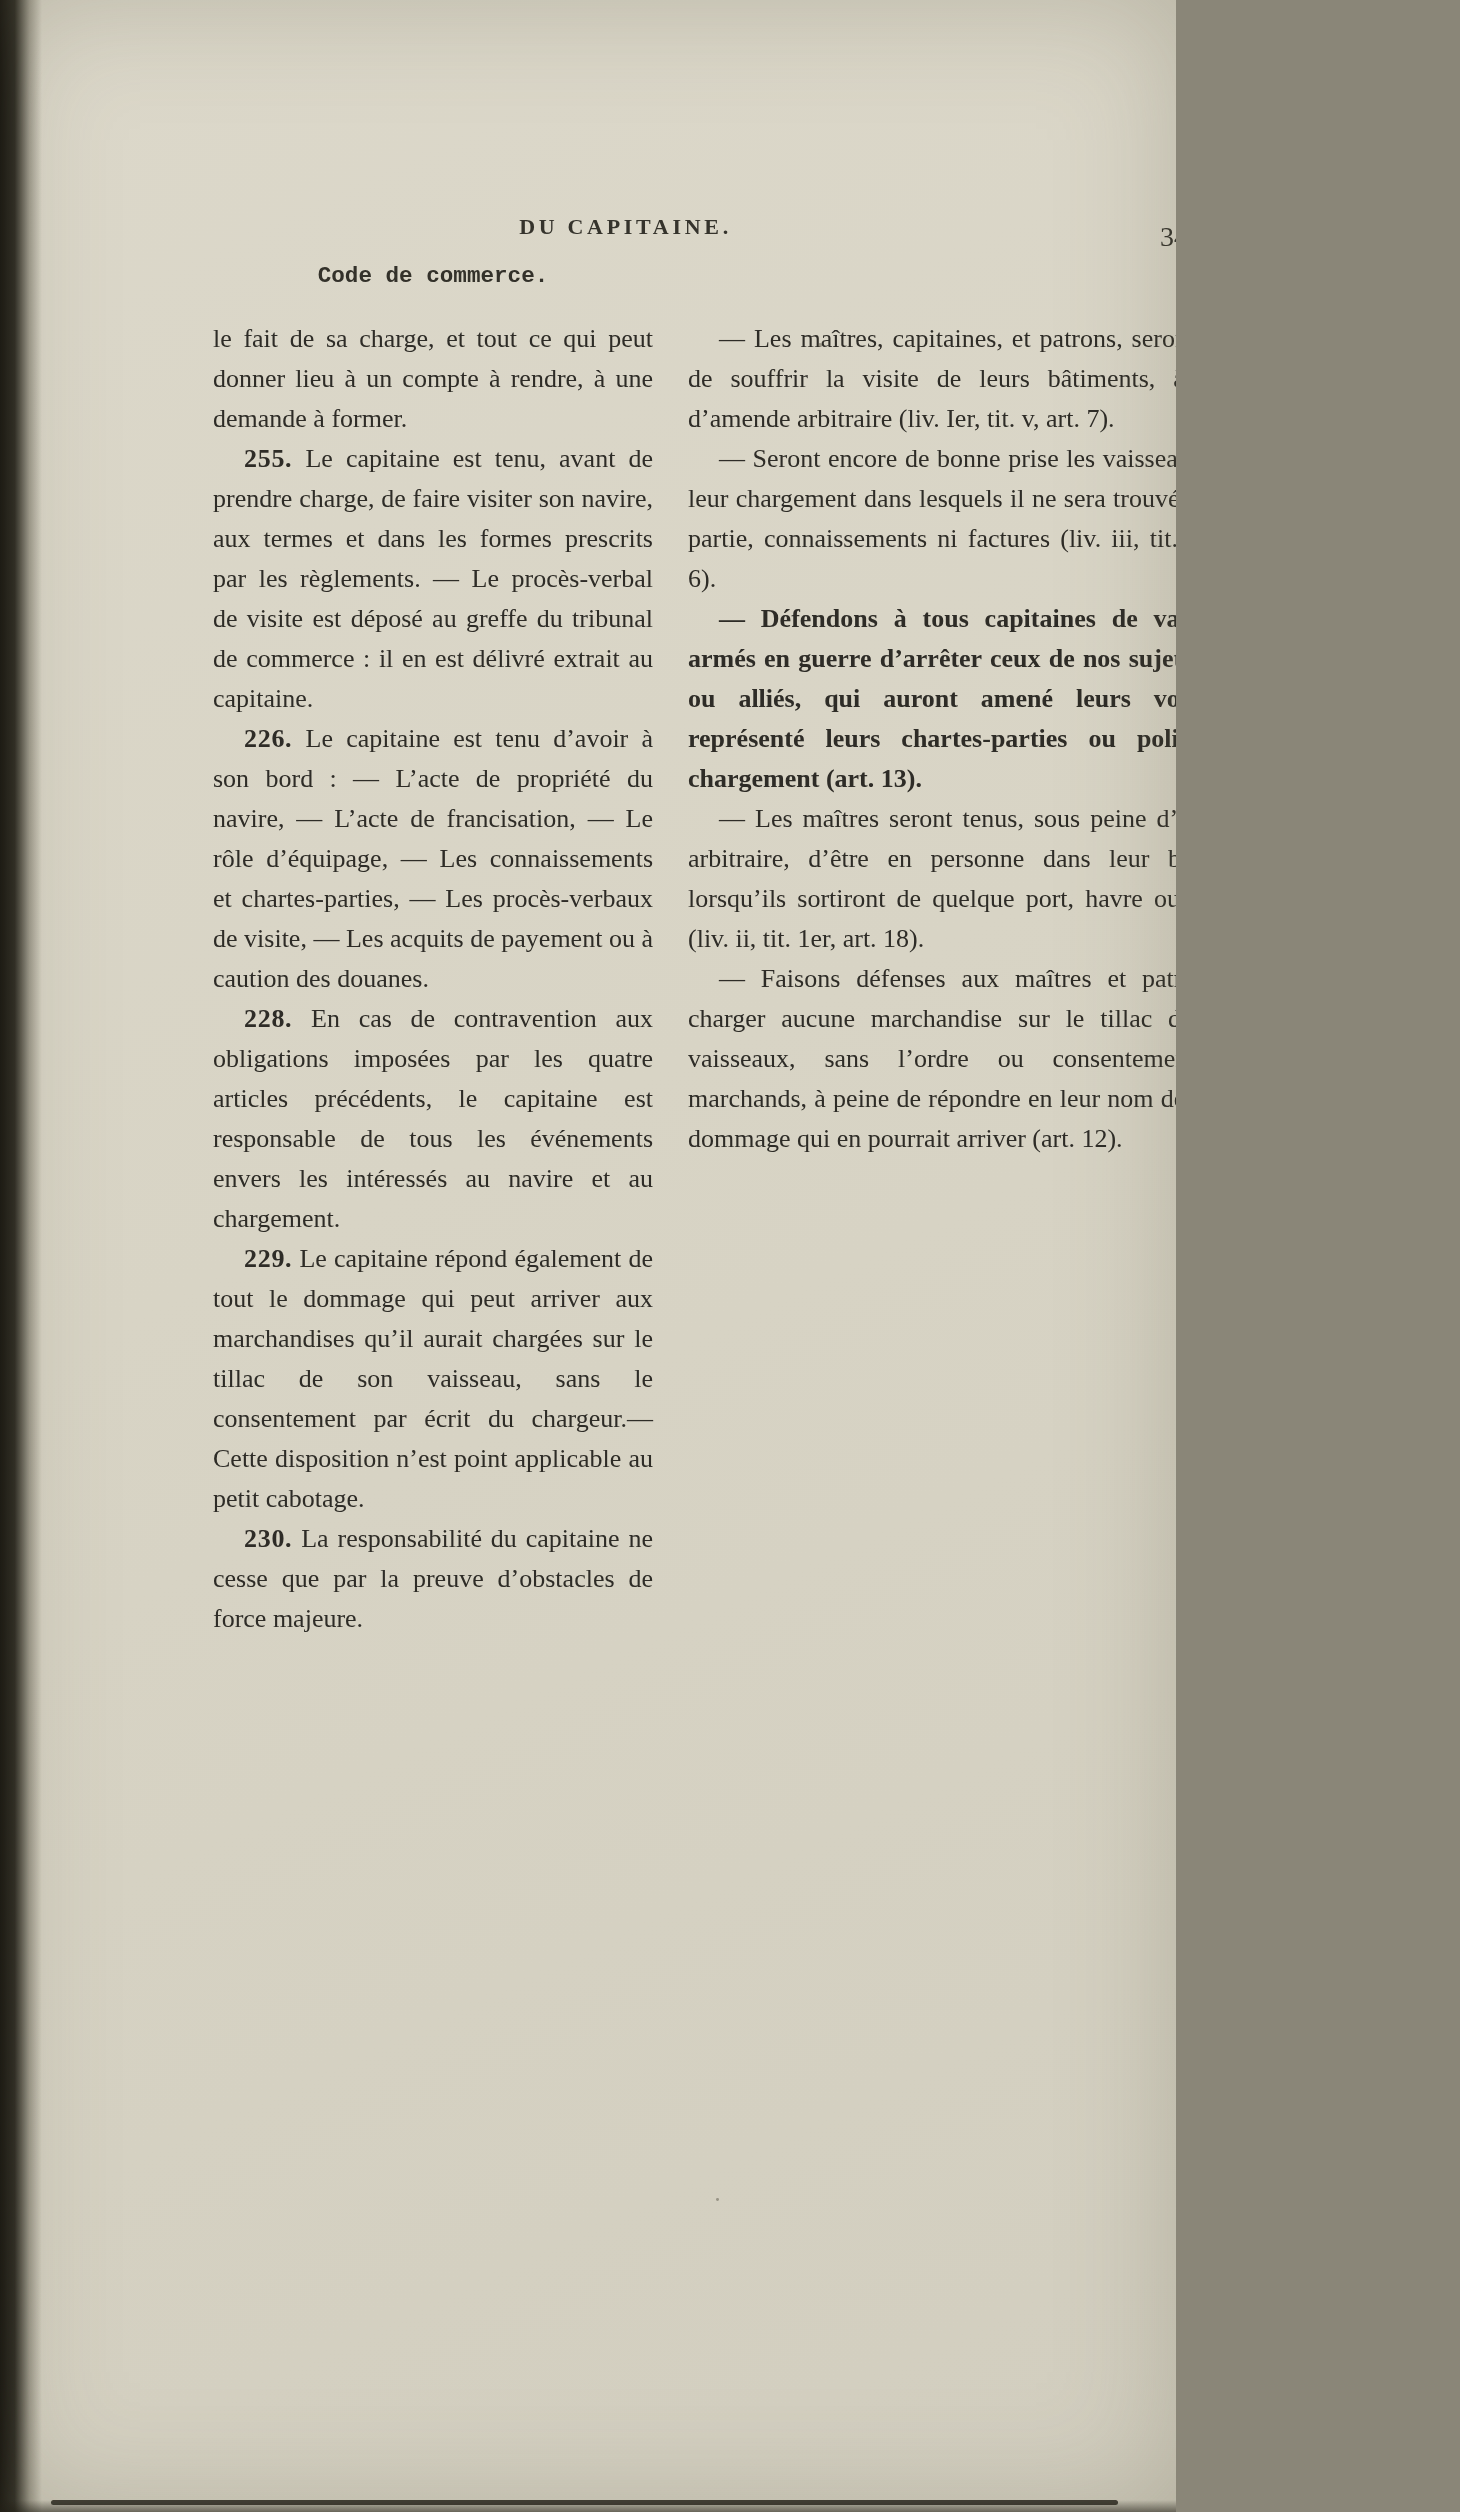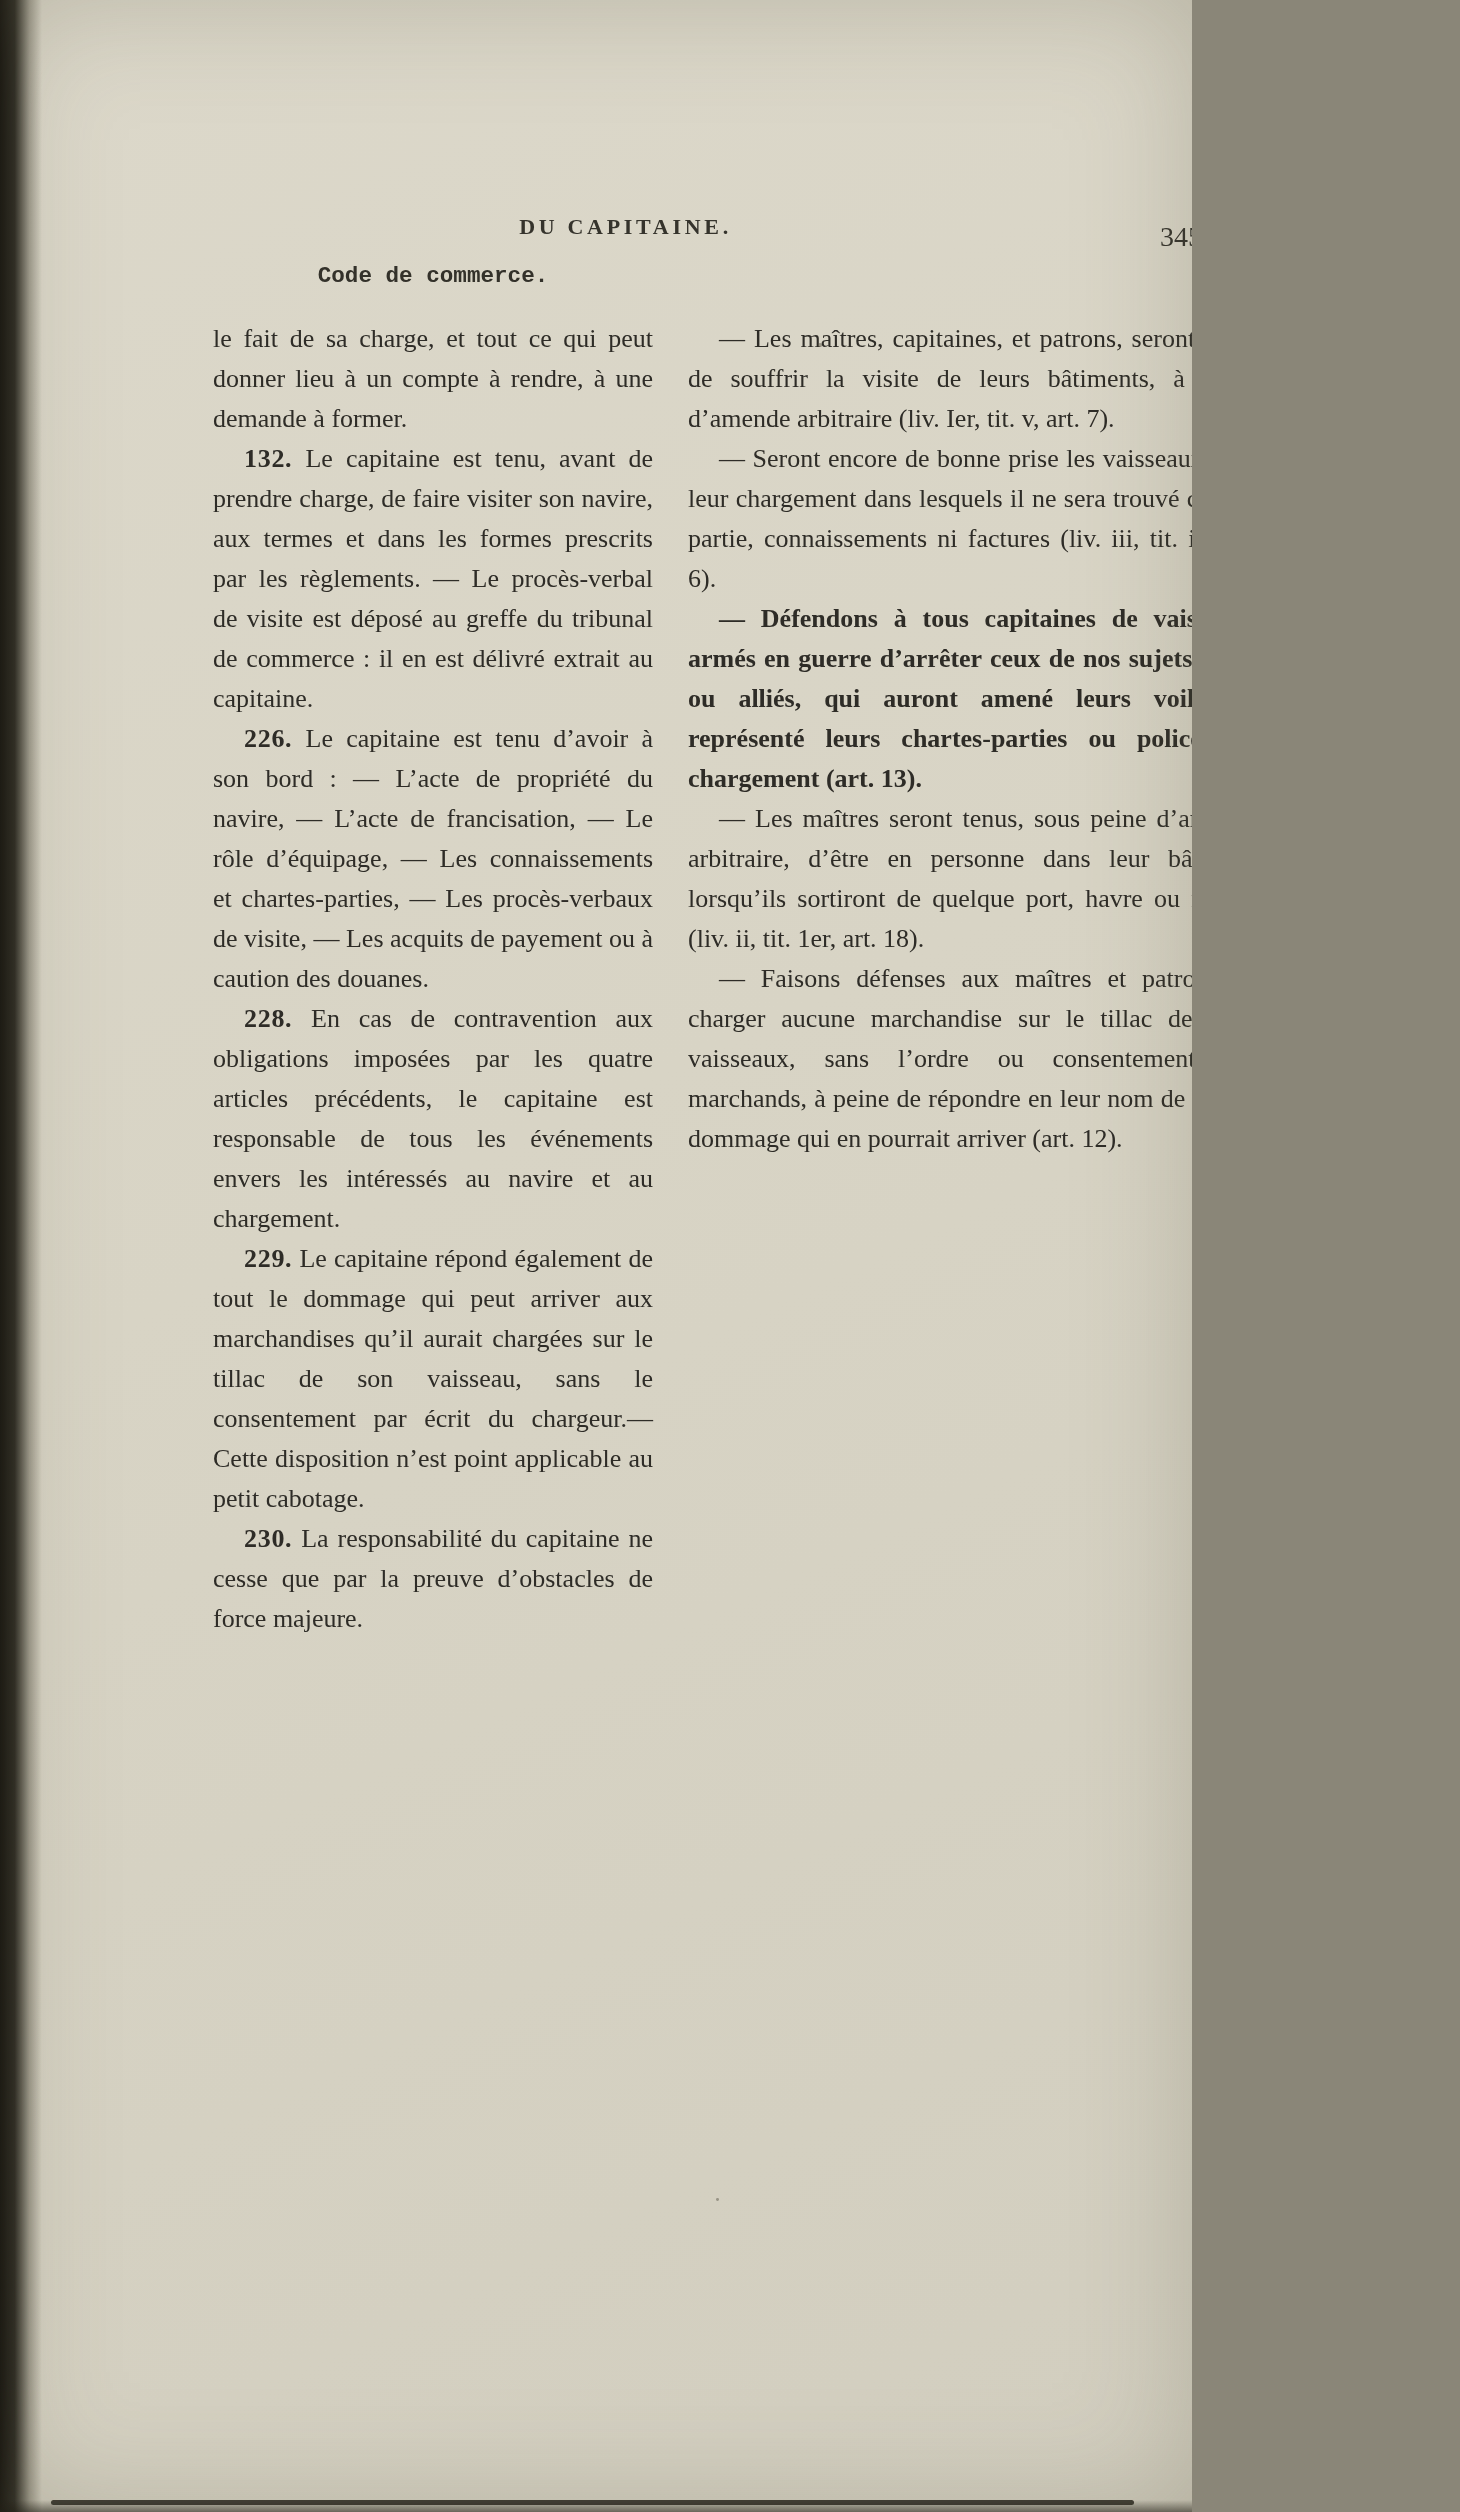--- a/index.html
+++ b/index.html
@@ -7,21 +7,20 @@
     background:#8a8678;
     font-family:"Liberation Serif","DejaVu Serif",serif;
   }
   .page{
     position:relative;
     width:1176px;
     height:2512px;
     background:linear-gradient(155deg,#dcd8ca 0%,#d8d4c5 45%,#d2cebf 100%);
     overflow:hidden;
     color:#2e2c27;
-    padding-left:16px;
   }
   .paper-vignette{
     position:absolute;inset:0;
     box-shadow:inset 0 0 117px rgba(95,88,70,0.28);
     pointer-events:none;
   }
   .gutter-shadow{
     position:absolute;left:0;top:0;bottom:0;width:42px;
     background:linear-gradient(90deg,#14120d 0%,#2c2a22 35%,rgba(90,86,72,0.45) 70%,rgba(90,86,72,0) 100%);
   }
@@ -96,21 +95,21 @@
 
     <div class="column-heads">
       <div class="col-head left">Code de commerce.</div>
     </div>
 
     <div class="columns">
 
       <div class="col left">
         <p><span>le fait de sa charge, et tout ce qui peut donner lieu à un compte à rendre, à une demande à former.</span></p>
 
-        <p class="indent mt-150"><b>132.</b> <span>Le capitaine est tenu, avant de prendre charge, de faire visiter son navire, aux termes et dans les formes prescrits par les règlements. — Le procès-verbal de visite est déposé au greffe du tribunal de commerce : il en est délivré extrait au capitaine.</span></p>
+        <p class="indent mt-150"><b>255.</b> <span>Le capitaine est tenu, avant de prendre charge, de faire visiter son navire, aux termes et dans les formes prescrits par les règlements. — Le procès-verbal de visite est déposé au greffe du tribunal de commerce : il en est délivré extrait au capitaine.</span></p>
 
         <p class="indent mt-14"><b>226.</b> <span>Le capitaine est tenu d’avoir à son bord : — L’acte de propriété du navire, — L’acte de francisation, — Le rôle d’équipage, — Les connaissements et chartes-parties, — Les procès-verbaux de visite, — Les acquits de payement ou à caution des douanes.</span></p>
 
 
         <p class="indent mt-100"><b>228.</b> <span>En cas de contravention aux obligations imposées par les quatre articles précédents, le capitaine est responsable de tous les événements envers les intéressés au navire et au chargement.</span></p>
 
         <p class="indent mt-12"><b>229.</b> <span>Le capitaine répond également de tout le dommage qui peut arriver aux marchandises qu’il aurait chargées sur le tillac de son vaisseau, sans le consentement par écrit du chargeur.—Cette disposition n’est point applicable au petit cabotage.</span></p>
 
         <p class="indent mt-12"><b>230.</b> <span>La responsabilité du capitaine ne cesse que par la preuve d’obstacles de force majeure.</span></p>
       </div>

